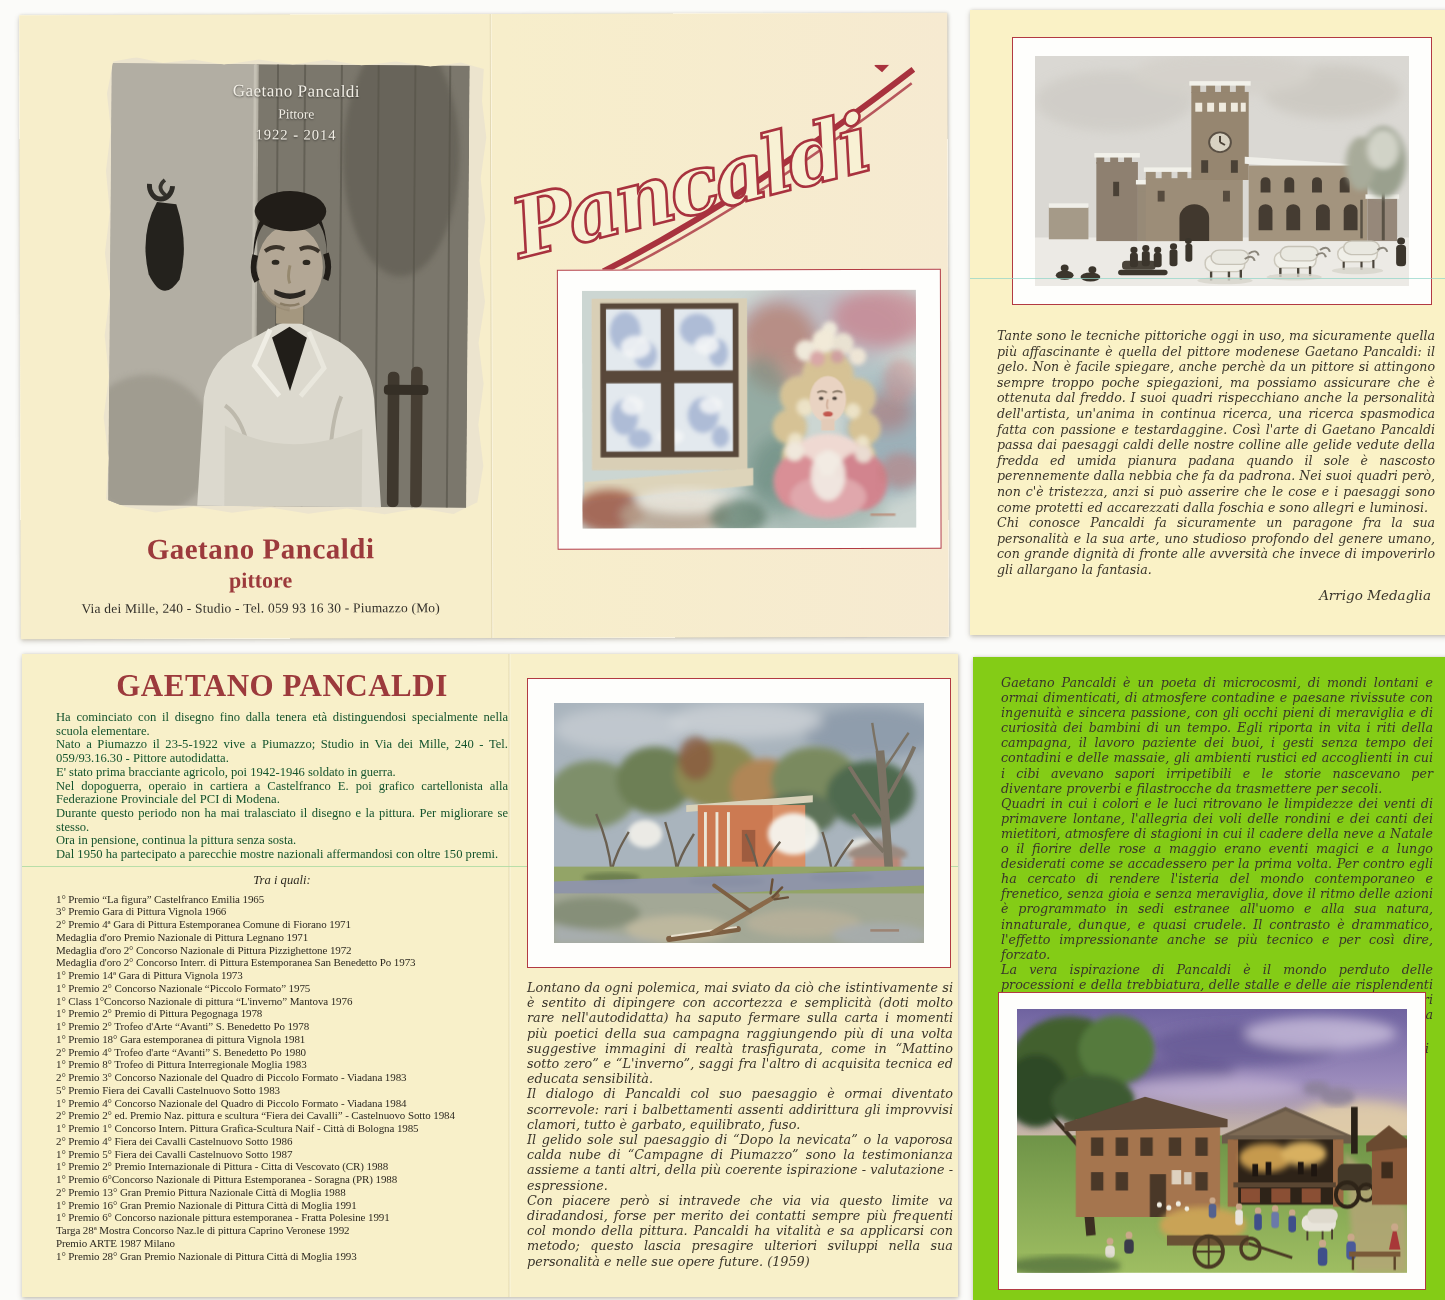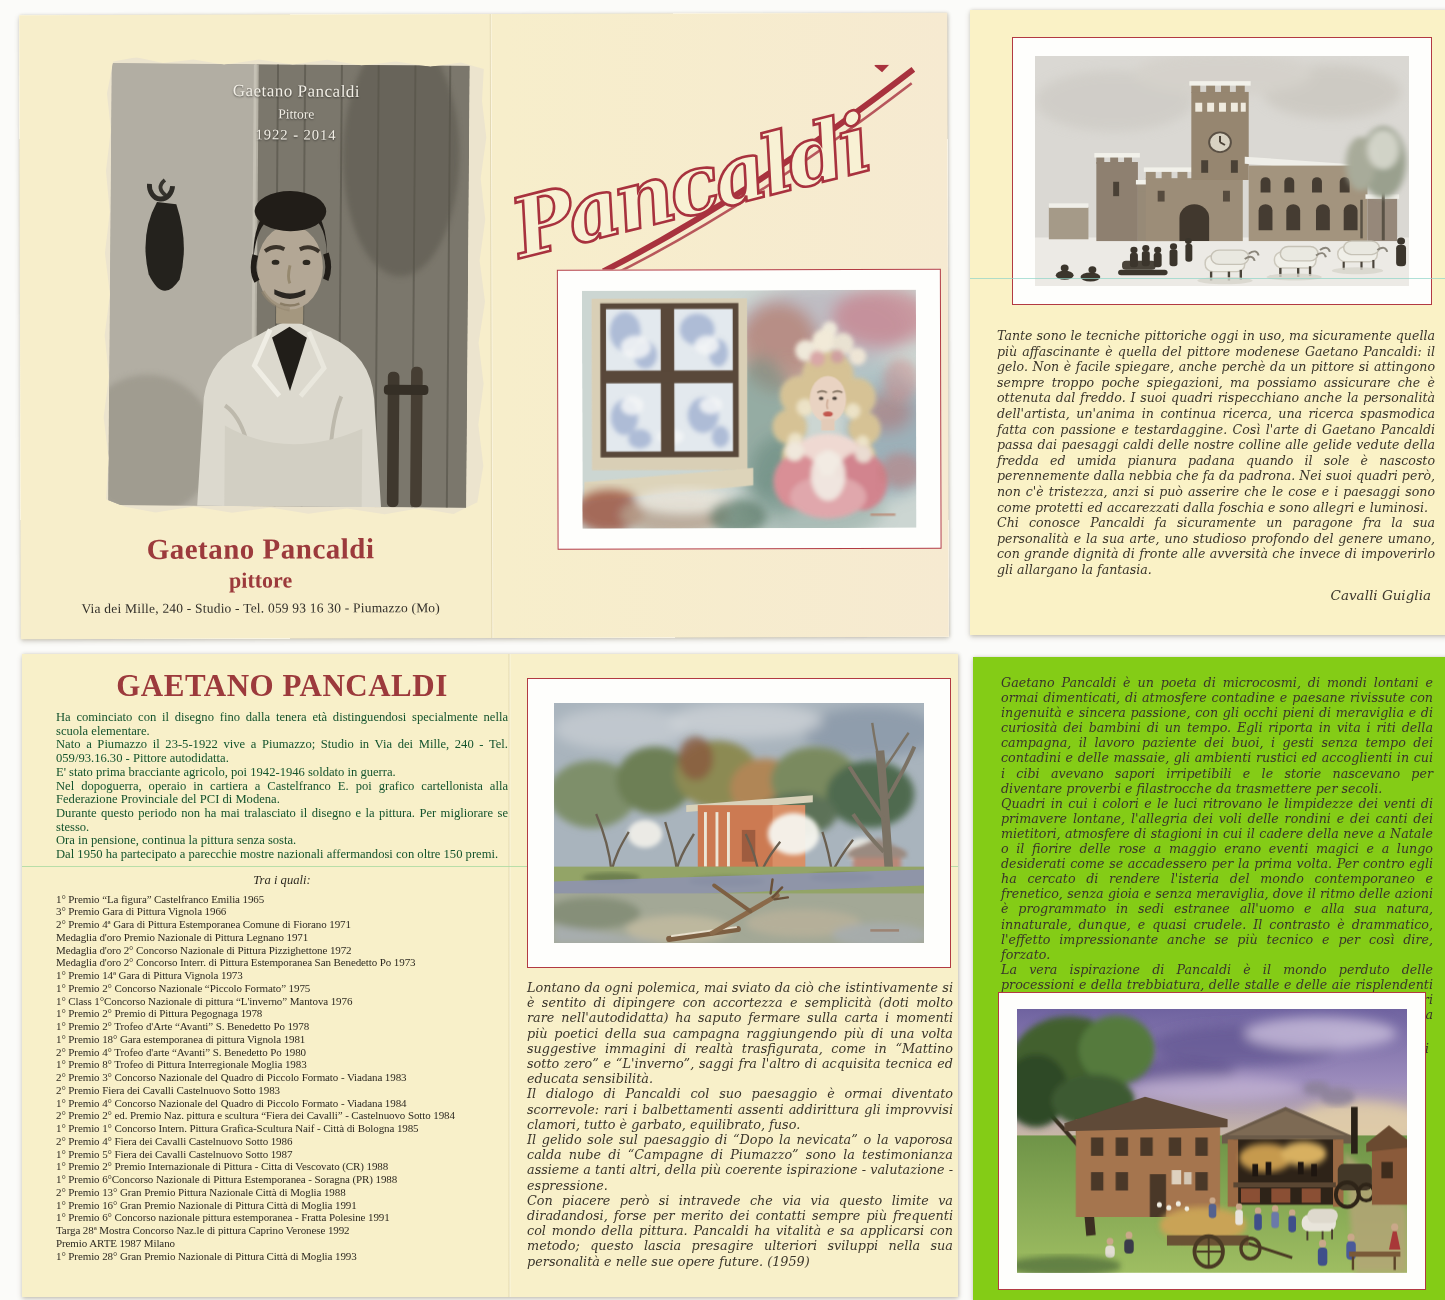--- a/index.html
+++ b/index.html
@@ -408,21 +408,21 @@
           </g>
         </g>
       </svg>
     </div>
     <div class="artifact" style="top:268px;background:#8fd4c8;opacity:.7;"></div>
     <div id="gelo-text" class="review">
       <div>
           <p>Tante sono le tecniche pittoriche oggi in uso, ma sicuramente quella più affascinante è quella del pittore modenese Gaetano Pancaldi: il gelo. Non è facile spiegare, anche perchè da un pittore si attingono sempre troppo poche spiegazioni, ma possiamo assicurare che è ottenuta dal freddo. I suoi quadri rispecchiano anche la personalità dell'artista, un'anima in continua ricerca, una ricerca spasmodica fatta con passione e testardaggine. Così l'arte di Gaetano Pancaldi passa dai paesaggi caldi delle nostre colline alle gelide vedute della fredda ed umida pianura padana quando il sole è nascosto perennemente dalla nebbia che fa da padrona. Nei suoi quadri però, non c'è tristezza, anzi si può asserire che le cose e i paesaggi sono come protetti ed accarezzati dalla foschia e sono allegri e luminosi.</p>
           <p>Chi conosce Pancaldi fa sicuramente un paragone fra la sua personalità e la sua arte, uno studioso profondo del genere umano, con grande dignità di fronte alle avversità che invece di impoverirlo gli allargano la fantasia.</p>
         </div>
-      <div class="review-sig">Cavalli Guiglia</div>
+      <div class="review-sig">Arrigo Medaglia</div>
     </div>
   </div>
 
   <div id="sheet-bl" class="sheet paper-lines">
     <div class="fold" style="left:486px;"></div>
     <div class="artifact" style="top:212px;background:#a8d9a0;opacity:.8;"></div>
 
     <div id="bio-col">
       <div id="bio-title">GAETANO PANCALDI</div>
       <div id="bio-paras">
@@ -444,21 +444,21 @@
           <div class="award">Medaglia d'oro 2° Concorso Interr. di Pittura Estemporanea San Benedetto Po 1973</div>
           <div class="award">1° Premio 14ª Gara di Pittura Vignola 1973</div>
           <div class="award">1° Premio 2° Concorso Nazionale “Piccolo Formato” 1975</div>
           <div class="award">1° Class 1°Concorso Nazionale di pittura “L'inverno” Mantova 1976</div>
           <div class="award">1° Premio 2° Premio di Pittura Pegognaga 1978</div>
           <div class="award">1° Premio 2° Trofeo d'Arte “Avanti” S. Benedetto Po 1978</div>
           <div class="award">1° Premio 18° Gara estemporanea di pittura Vignola 1981</div>
           <div class="award">2° Premio 4° Trofeo d'arte “Avanti” S. Benedetto Po 1980</div>
           <div class="award">1° Premio 8° Trofeo di Pittura Interregionale Moglia 1983</div>
           <div class="award">2° Premio 3° Concorso Nazionale del Quadro di Piccolo Formato - Viadana 1983</div>
-          <div class="award">2° Premio Fiera dei Cavalli Castelnuovo Sotto 1983</div>
+          <div class="award">5° Premio Fiera dei Cavalli Castelnuovo Sotto 1983</div>
           <div class="award">1° Premio 4° Concorso Nazionale del Quadro di Piccolo Formato - Viadana 1984</div>
           <div class="award">2° Premio 2° ed. Premio Naz. pittura e scultura “Fiera dei Cavalli” - Castelnuovo Sotto 1984</div>
           <div class="award">1° Premio 1° Concorso Intern. Pittura Grafica-Scultura Naif - Città di Bologna 1985</div>
           <div class="award">2° Premio 4° Fiera dei Cavalli Castelnuovo Sotto 1986</div>
           <div class="award">1° Premio 5° Fiera dei Cavalli Castelnuovo Sotto 1987</div>
           <div class="award">1° Premio 2° Premio Internazionale di Pittura - Citta di Vescovato (CR) 1988</div>
           <div class="award">1° Premio 6°Concorso Nazionale di Pittura Estemporanea - Soragna (PR) 1988</div>
           <div class="award">2° Premio 13° Gran Premio Pittura Nazionale Città di Moglia 1988</div>
           <div class="award">1° Premio 16° Gran Premio Nazionale di Pittura Città di Moglia 1991</div>
           <div class="award">1° Premio 6° Concorso nazionale pittura estemporanea - Fratta Polesine 1991</div>

